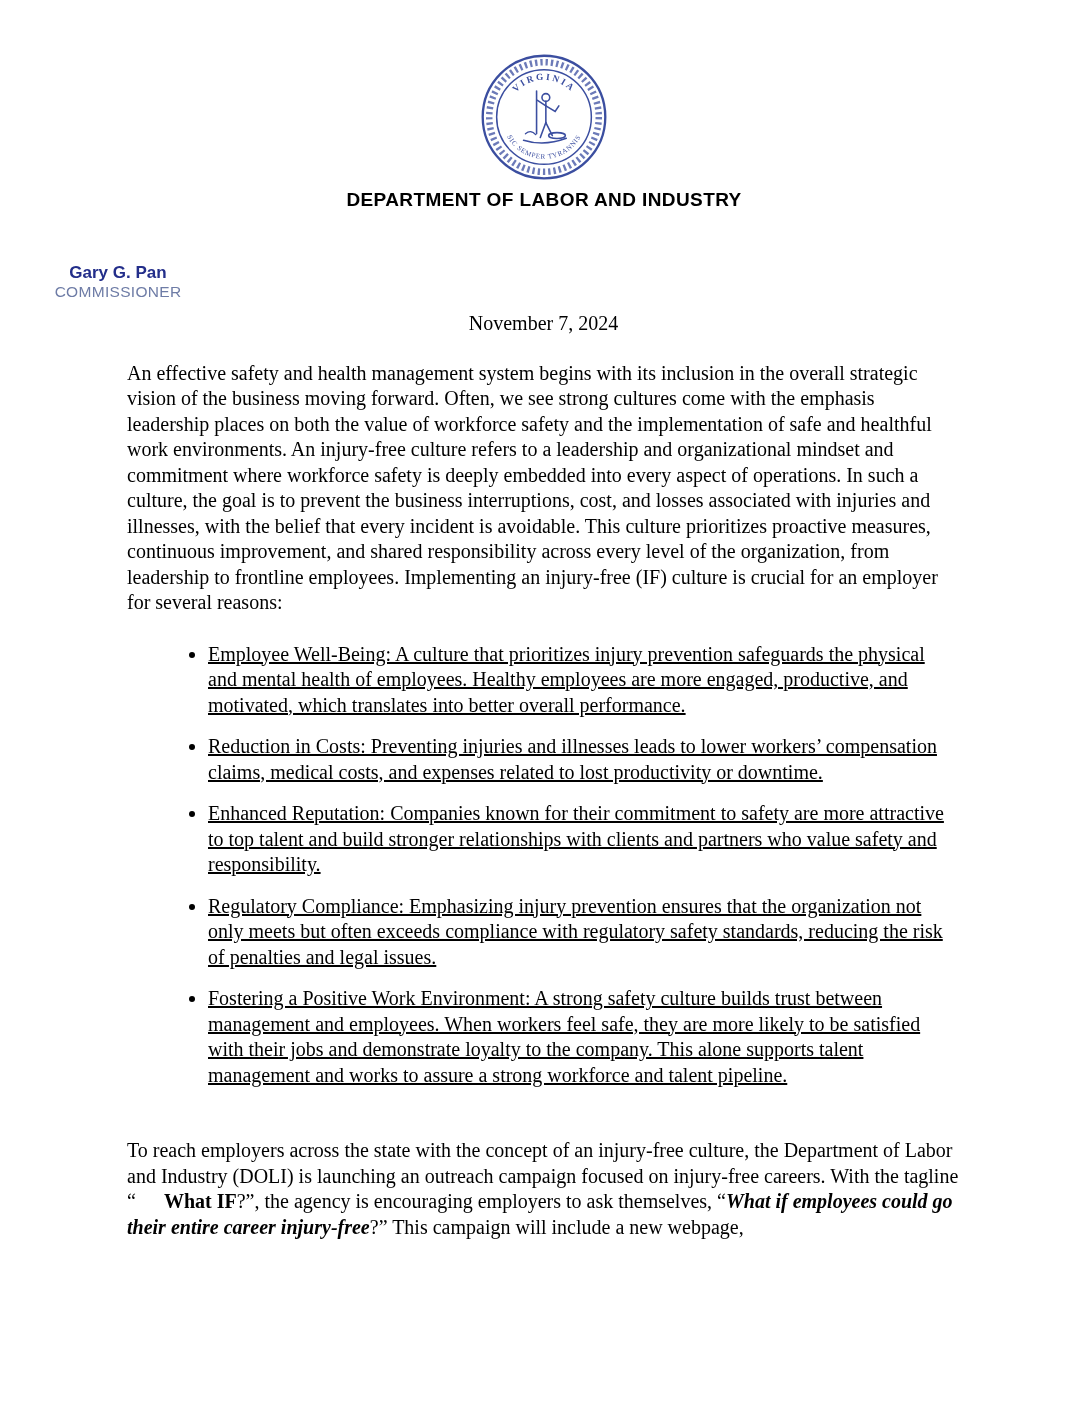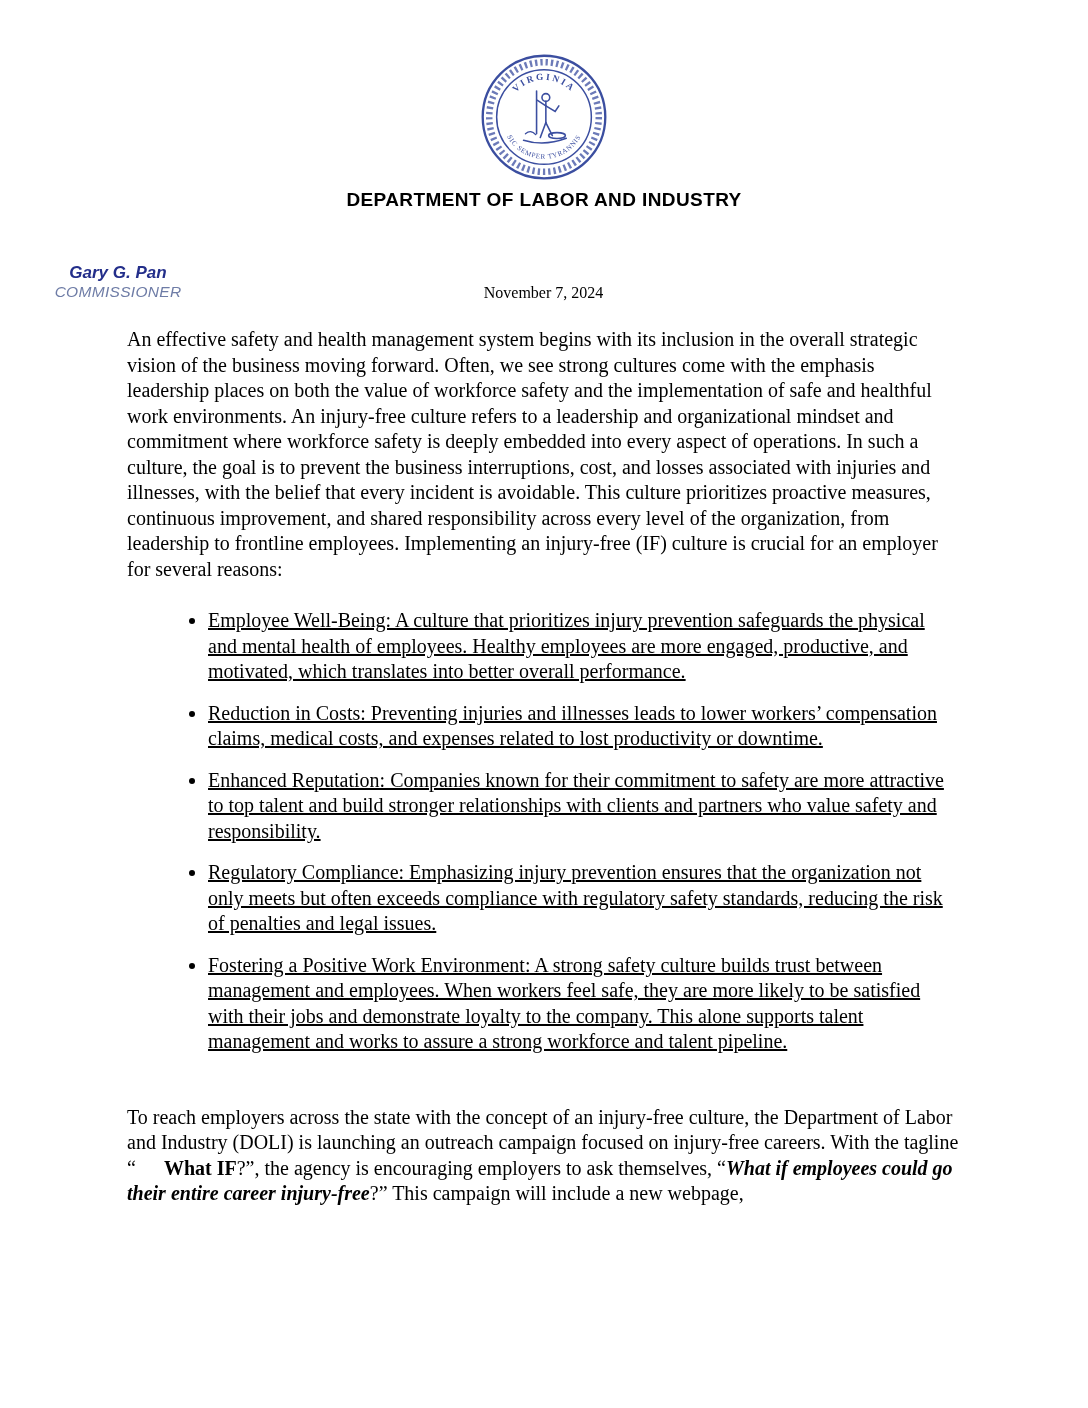--- a/index.html
+++ b/index.html
@@ -38,21 +38,20 @@
     color: #000000;
   }
   .commissioner-block {
     position: absolute;
     left: 52px;
     top: 263px;
     width: 132px;
     text-align: center;
     font-family: "Liberation Sans", sans-serif;
     line-height: 1.2;
-    font-style: italic;
   }
   .commissioner-name {
     color: #232e8a;
     font-weight: bold;
     font-size: 17px;
   }
   .commissioner-title {
     color: #6e7ca6;
     font-size: 15.5px;
     letter-spacing: 0.3px;
@@ -67,23 +66,23 @@
     line-height: 1.26;
     color: #5d6da2;
   }
   
   .letter-body {
     margin: 0 128px 0 127px;
     font-size: 20px;
     line-height: 1.275;
   }
   .letter-date {
-    margin-top: 72px;
+    margin-top: 100px;
     text-align: center;
-    font-size: 16px;
+    font-size: 20px;
   }
   .salutation { margin-top: 38px; }
   .para-1 { margin: 24px 0 0 0; }
   .bullet-list {
     margin: 26px 0 0 0;
     padding: 0 0 0 65px;
     list-style: disc outside;
   }
   .bullet-list li { margin: 16px; padding: 0; text-decoration: underline; }
   .closing-para { margin: 50px 0 0 0; }

